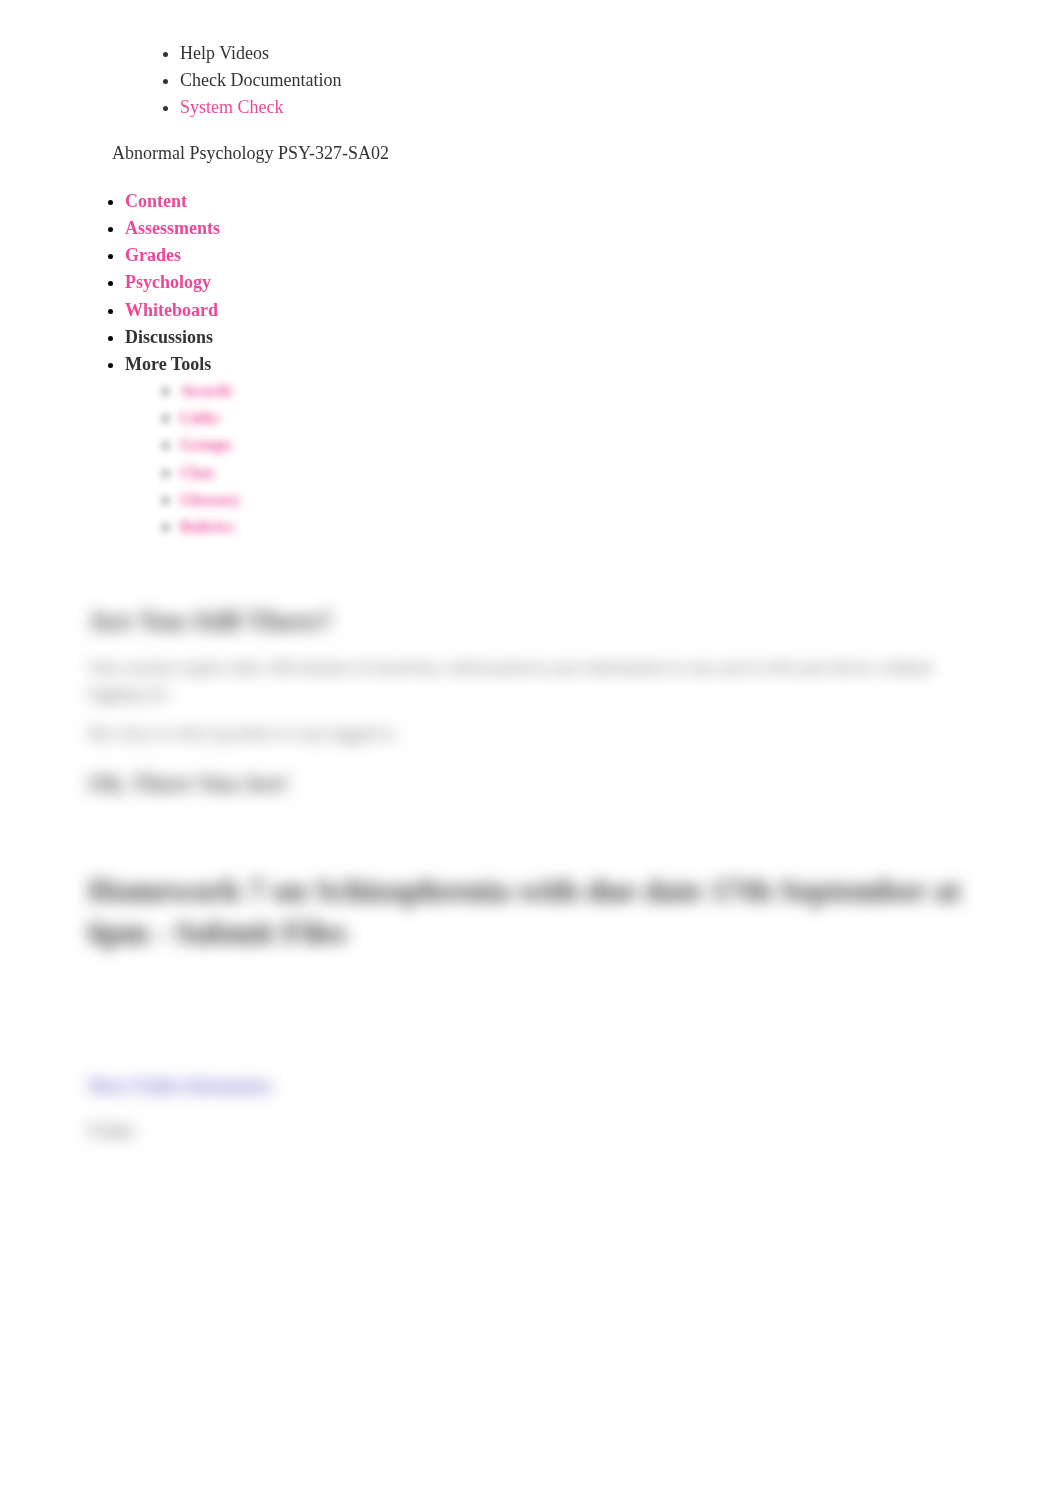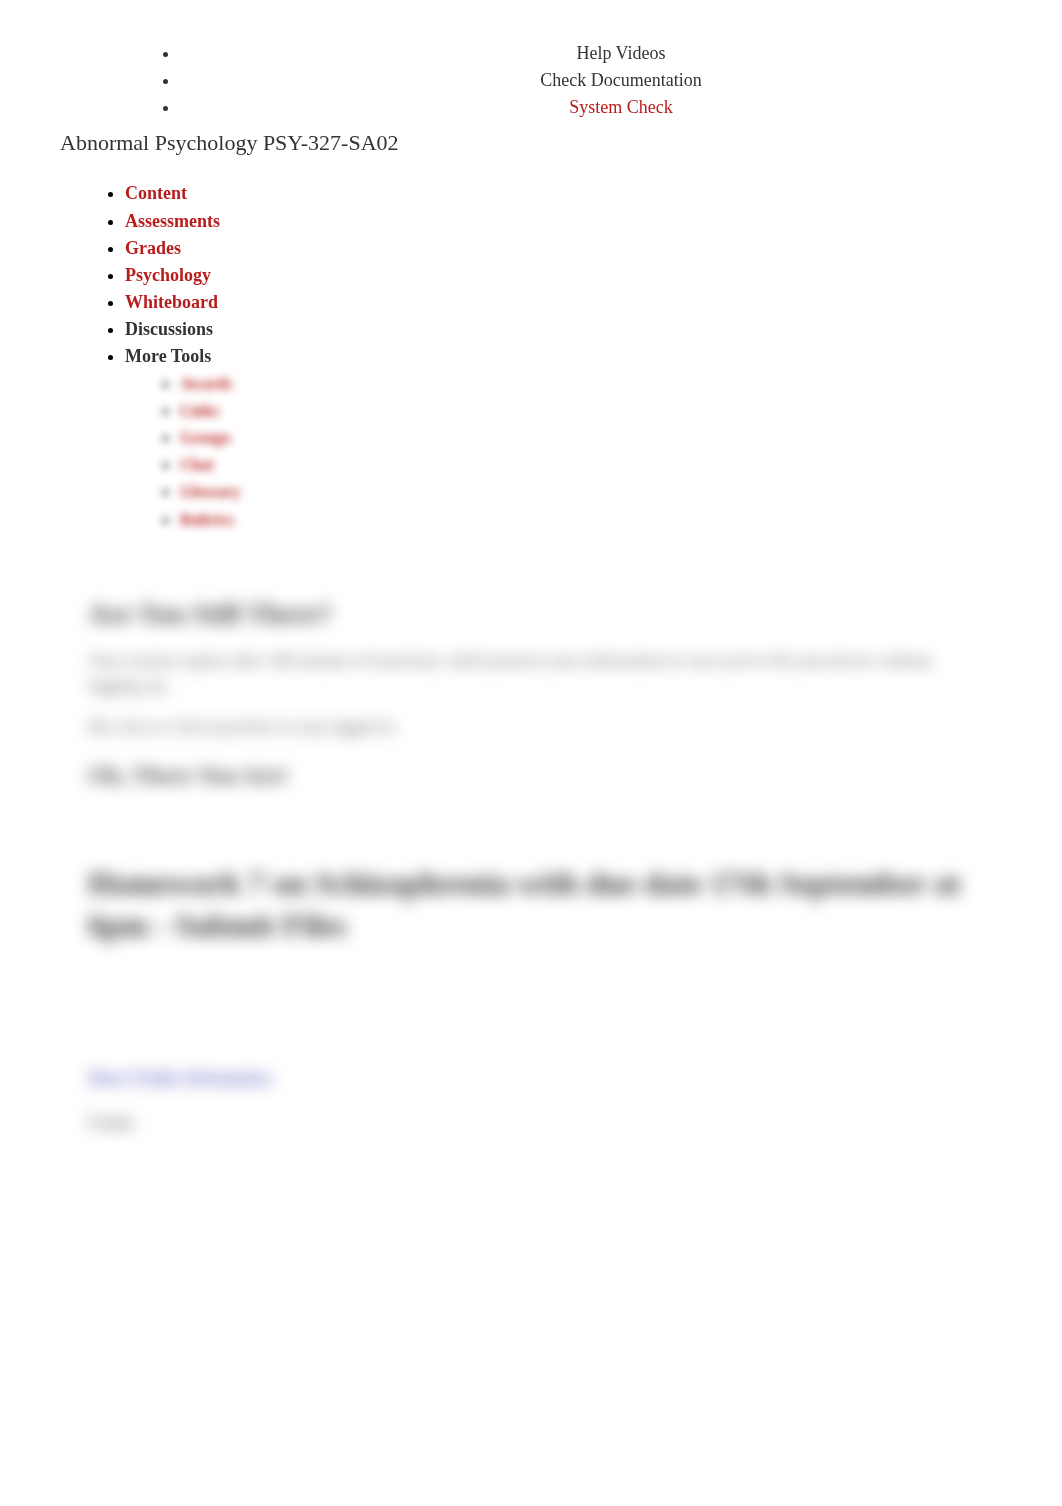--- a/index.html
+++ b/index.html
@@ -11,30 +11,29 @@
       font-family: Georgia, 'Times New Roman', serif;
       font-size: 18px;
       line-height: 1.4;
       width: 1062px;
       padding: 40px 0 40px 0;
       background: white;
     }
     .help-list {
       list-style: disc;
       margin-left: 180px;
-      margin-bottom: 4px;
-      text-align: center;
+      margin-bottom: 17px;
     }
     .help-list li {
       padding: 1px 0;
       color: #333;
     }
     .course-title {
-      margin-left: 60px;
-      font-size: 22px;
+      margin-left: 112px;
+      font-size: 18px;
       color: #333;
       padding: 2px 0;
     }
     .nav-list {
       list-style: disc;
       margin-left: 125px;
       margin-top: 20px;
     }
     .nav-list li {
       padding: 1px 0;
@@ -42,21 +41,21 @@
       font-weight: bold;
     }
     .sub-list {
       list-style: disc;
       margin-left: 55px;
     }
     .sub-list li {
       padding: 1px 0;
     }
     a {
-      color: #b91c1c;
+      color: #ec4899;
       text-decoration: none;
     }
     .static-text {
       color: #333;
     }
     .blurred-section {
       margin-top: 60px;
       margin-left: 88px;
       margin-right: 88px;
       filter: blur(8px);

